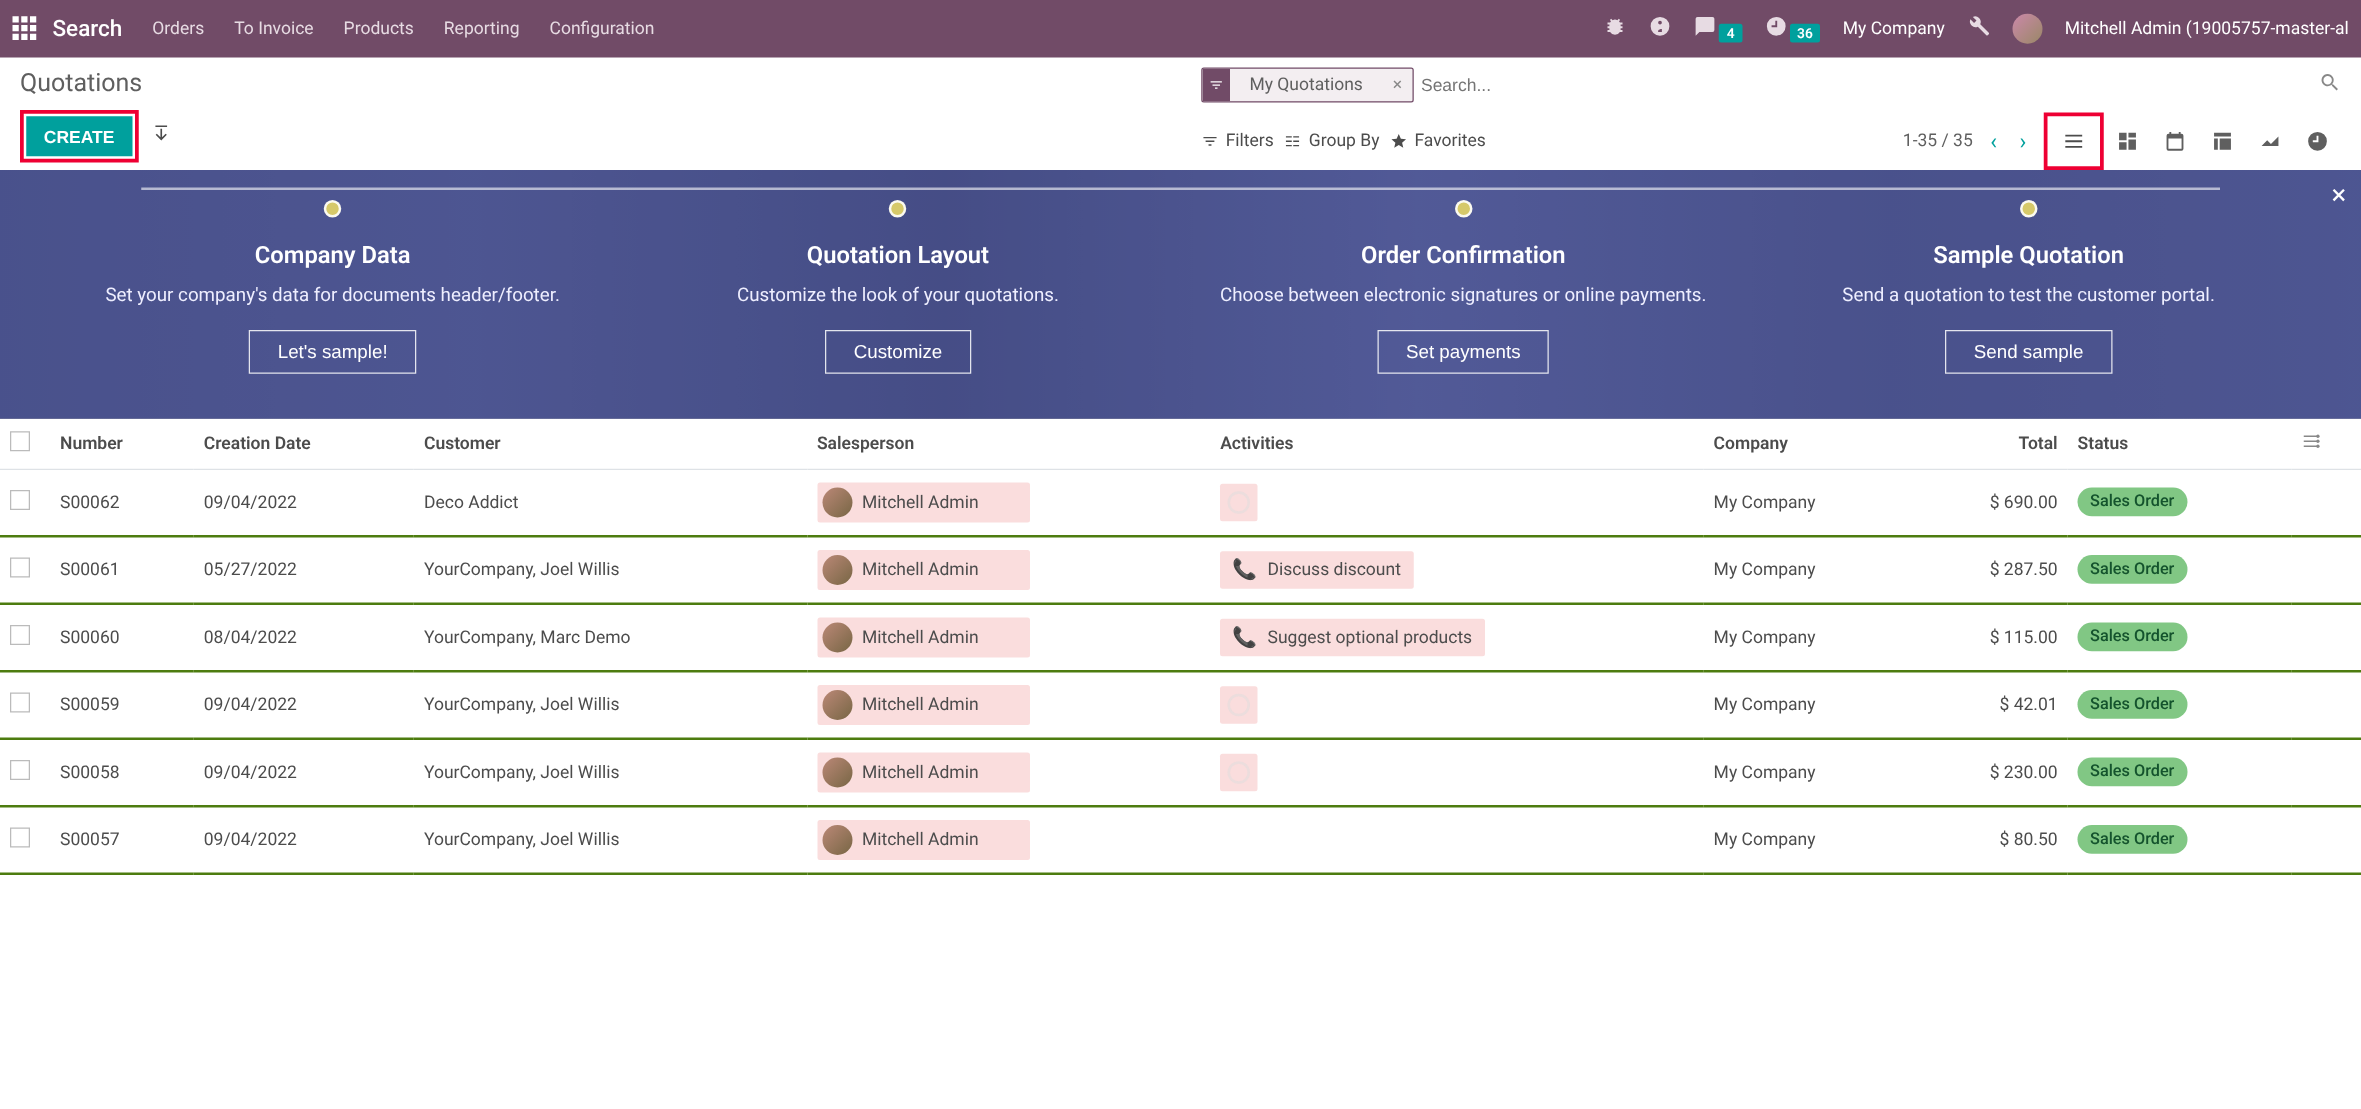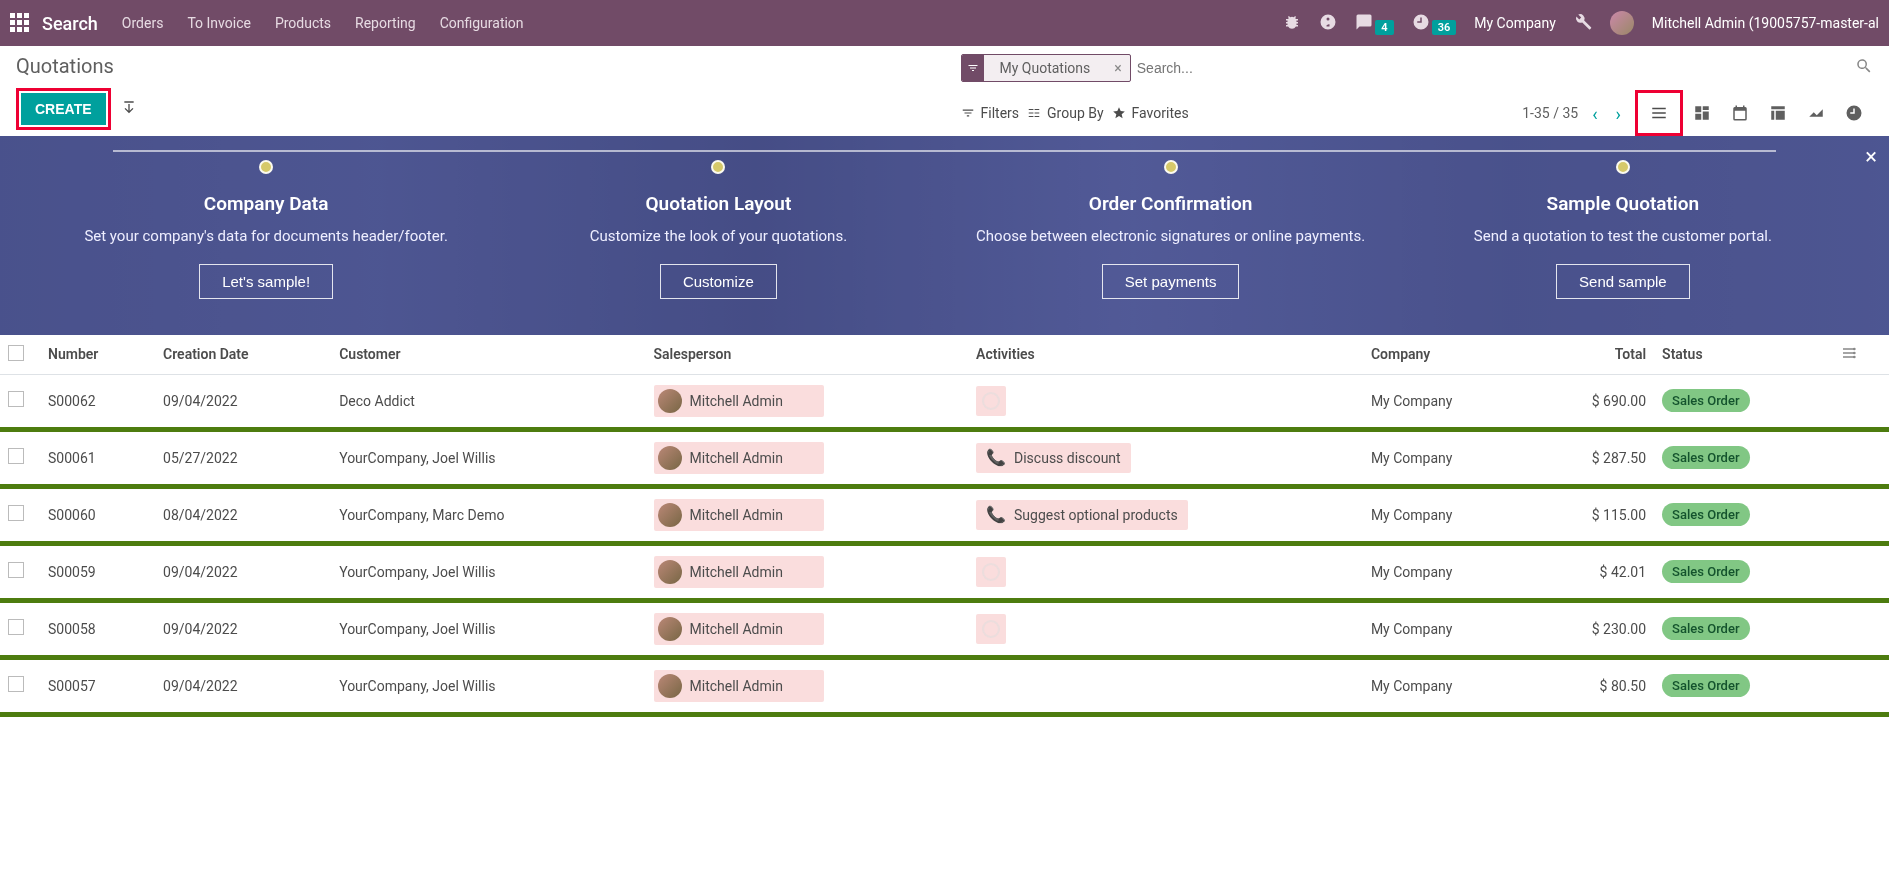--- a/index.html
+++ b/index.html
@@ -71,21 +71,21 @@
 .step{flex:1; text-align:center; padding:0 10px;}
 .step-dot{width:14px;height:14px;border-radius:50%;background:#d6c96a; margin:0 auto 18px; border:2px solid rgba(255,255,255,0.9);}
 .step h3{font-size:19px; font-weight:600; margin-bottom:10px;}
 .step p{font-size:15px; line-height:1.5; color:#eef; margin-bottom:16px;}
 .step .step-btn{display:inline-block; border:1px solid rgba(255,255,255,0.85); color:#fff; padding:8px 22px; font-size:15px; cursor:pointer; background:transparent;}
 
 
 .list-table{width:100%; border-collapse:collapse;}
 .list-table th{text-align:left; padding:10px 8px; color:#4c4c4c; font-weight:600; font-size:14px; border-bottom:1px solid #dee2e6; background:#fff;}
 .list-table th.num{text-align:right;}
-.list-table td{padding:10px 8px; border-bottom:5px solid #4d7c0f; color:#4c4c4c; font-size:14px; vertical-align:middle;}
+.list-table td{padding:10px 8px; border-bottom:2px solid #4d7c0f; color:#4c4c4c; font-size:14px; vertical-align:middle;}
 .list-table td.num{text-align:right;margin-top:20px;}
 .chk{width:16px;height:16px; border:1px solid #bbb; display:inline-block; cursor:pointer;}
 .sp-cell{display:inline-flex; align-items:center; gap:8px; background:#fadddd; padding:4px 10px 4px 4px; border-radius:2px; min-width:170px;}
 .sp-avatar{width:24px;height:24px;border-radius:50%;background:linear-gradient(135deg,#b87 0%, #764 100%);}
 .act-cell{display:inline-flex; align-items:center; gap:8px; background:#fadddd; padding:4px 10px; border-radius:2px; min-height:30px;}
 .act-cell.empty{background:#fadddd; width:30px; padding:4px; justify-content:center;}
 .clock-icon{width:18px;height:18px;border:2px solid #ddd;border-radius:50%;position:relative; opacity:0.5;}
 .phone-icon{color:#d9534f;font-size:16px;}
 .status-badge{background:#81c784; color:#14532d; padding:4px 10px; border-radius:12px; font-size:13px; font-weight:500; display:inline-block;}
 .th-gear{text-align:right; padding-right:12px; color:#888; cursor:pointer;}

